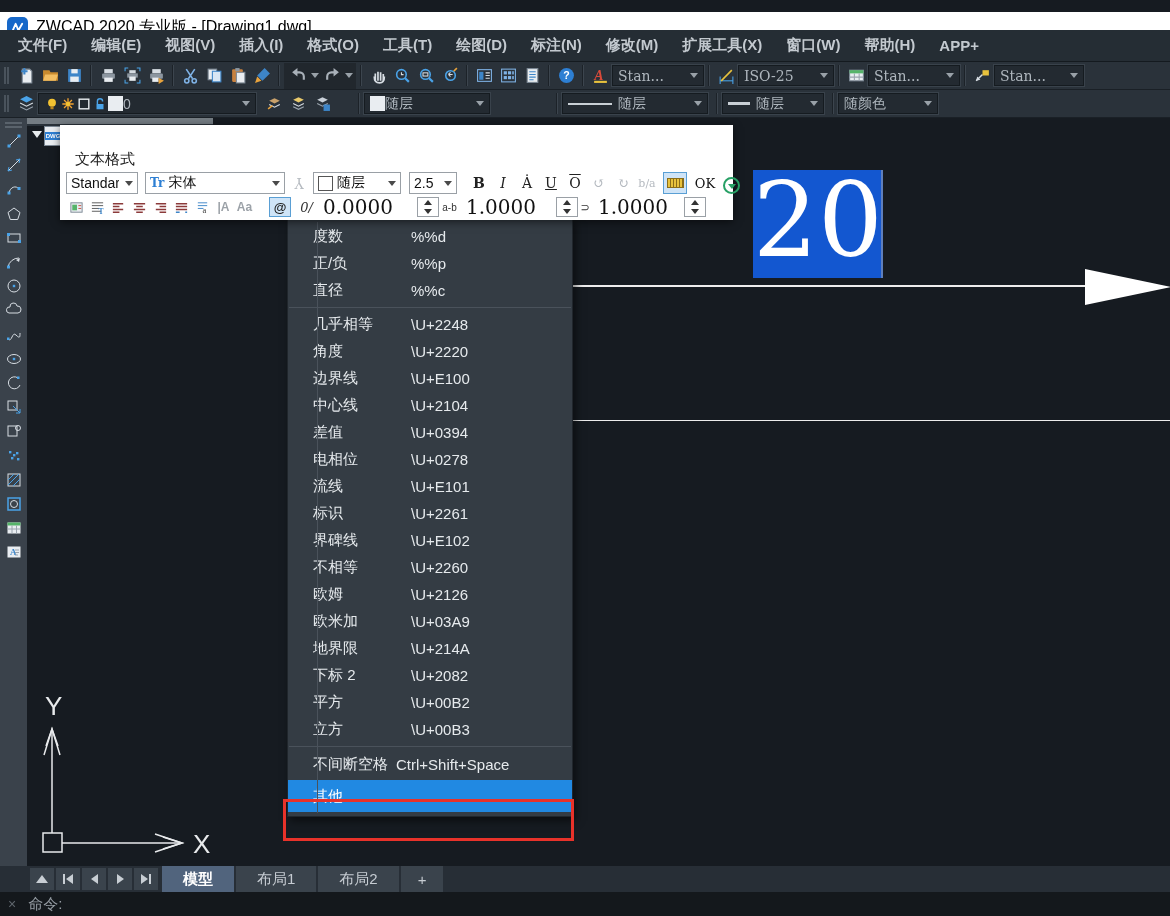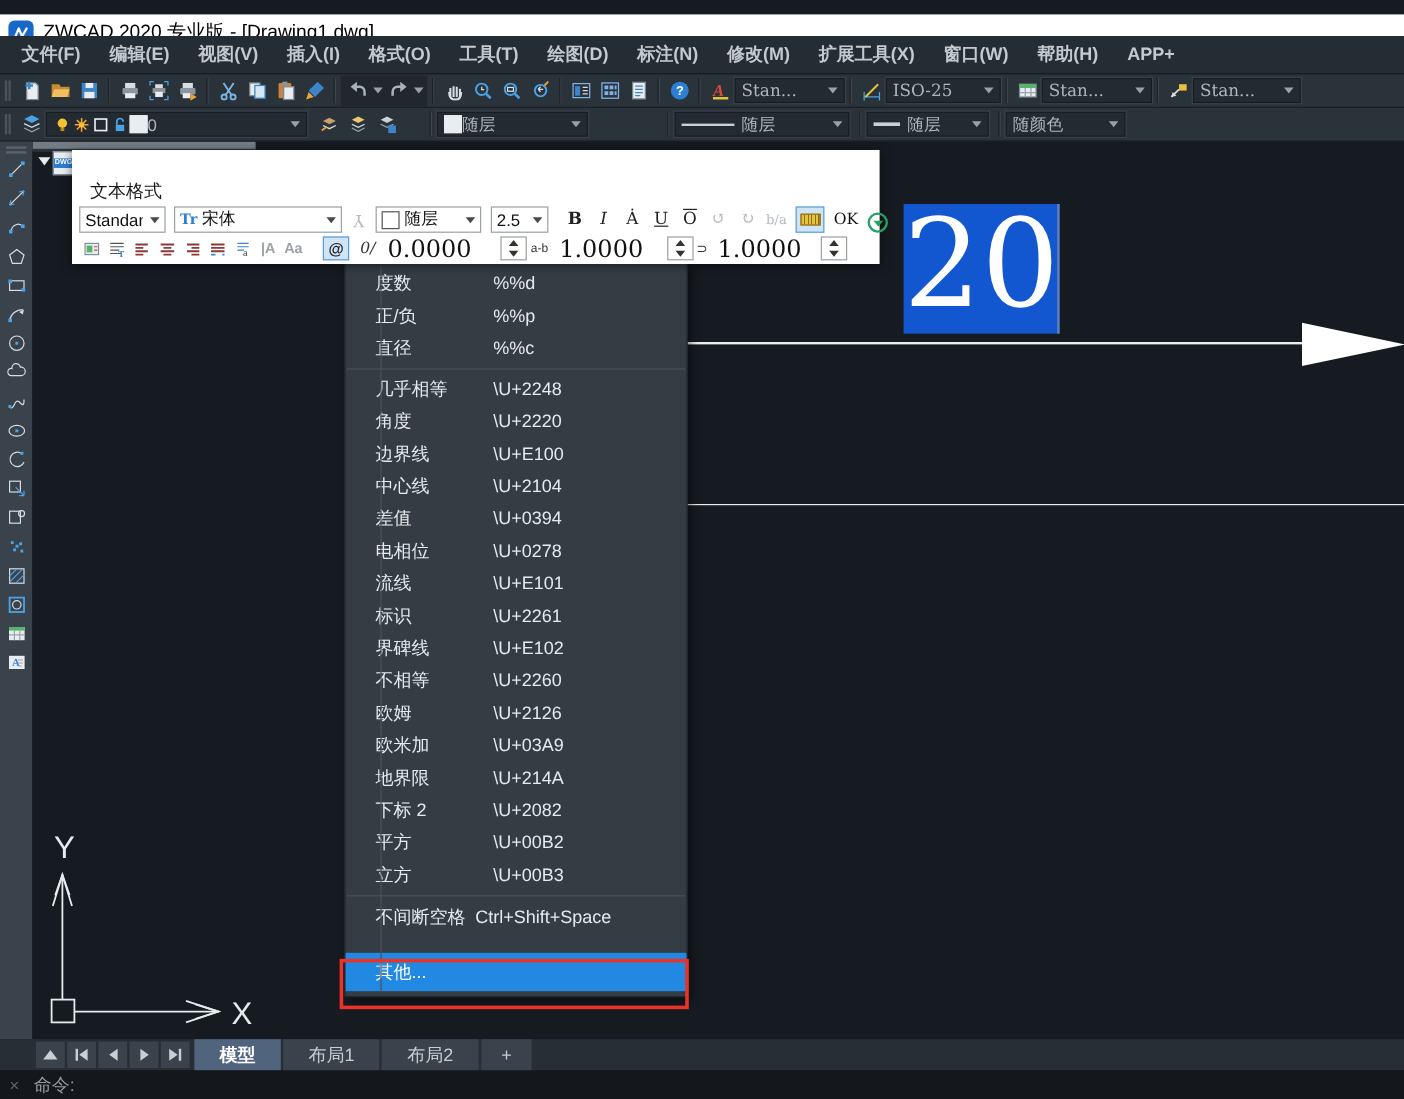--- a/index.html
+++ b/index.html
@@ -105,21 +105,21 @@
   
   .smenu{position:absolute;left:260px;top:100px;width:286px;background:#343C44;
          border:1px solid #20262C;box-shadow:3px 4px 8px rgba(0,0,0,.5);
          padding:4px 0;z-index:5;font-size:15px;color:#E6EAED;box-sizing:border-box;}
   .smenu .gutter{position:absolute;left:29px;top:3px;bottom:3px;width:1px;background:#4A525B;z-index:1;}
   .mi{height:27px;display:flex;align-items:center;padding-left:25px;white-space:nowrap;}
   .mi .lbl{display:inline-block;min-width:98px;}
   .msep{height:1px;background:#4A525B;margin:3px 1px;}
   .mi.nbsp-row{height:28px;}
   .mi.nbsp-row .lbl{min-width:0;margin-right:8px;}
-  .mi.other-row{height:32px;background:#2189E2;color:#FFFFFF;margin-top:16px;}
+  .mi.other-row{height:32px;background:#2189E2;color:#FFFFFF;margin-top:2px;}
   .redbox{position:absolute;left:256px;top:681px;width:291px;height:42px;border:3px solid #E8322A;
           z-index:7;pointer-events:none;box-sizing:border-box;}
 
   
   .tabbar{position:absolute;left:0;top:866px;width:1170px;height:26px;background:#272E36;
           display:flex;align-items:center;}
   .navbtn{width:24px;height:22px;background:#3A434C;margin-right:2px;display:grid;place-items:center;flex:none;}
   .navbtn:first-child{margin-left:30px;}
   .tri{width:0;height:0;}
   .tri-up{border-left:6px solid transparent;border-right:6px solid transparent;border-bottom:8px solid #C8CED4;}

